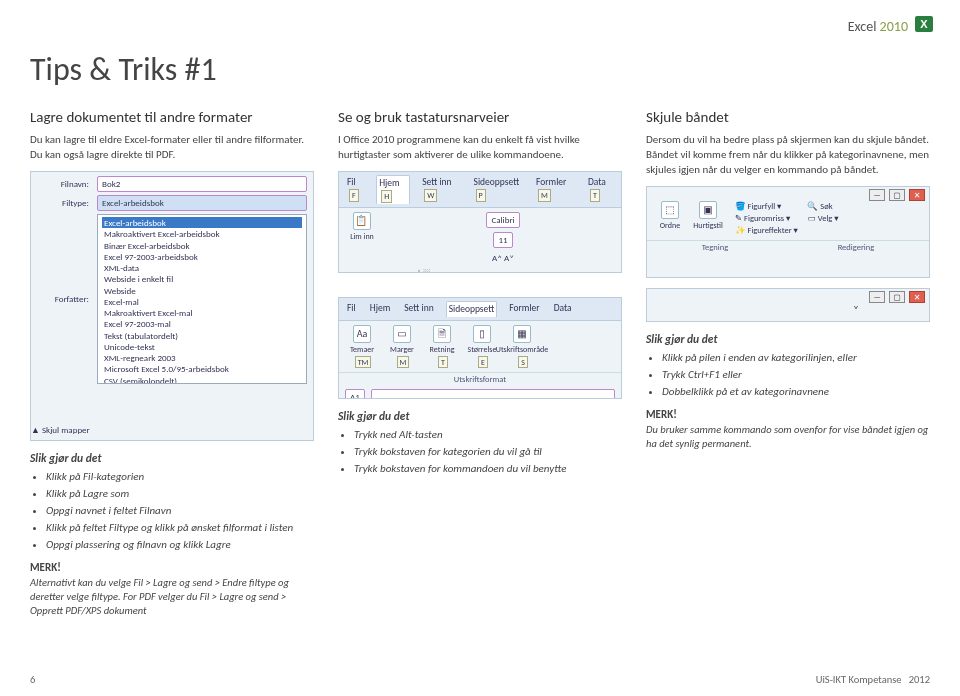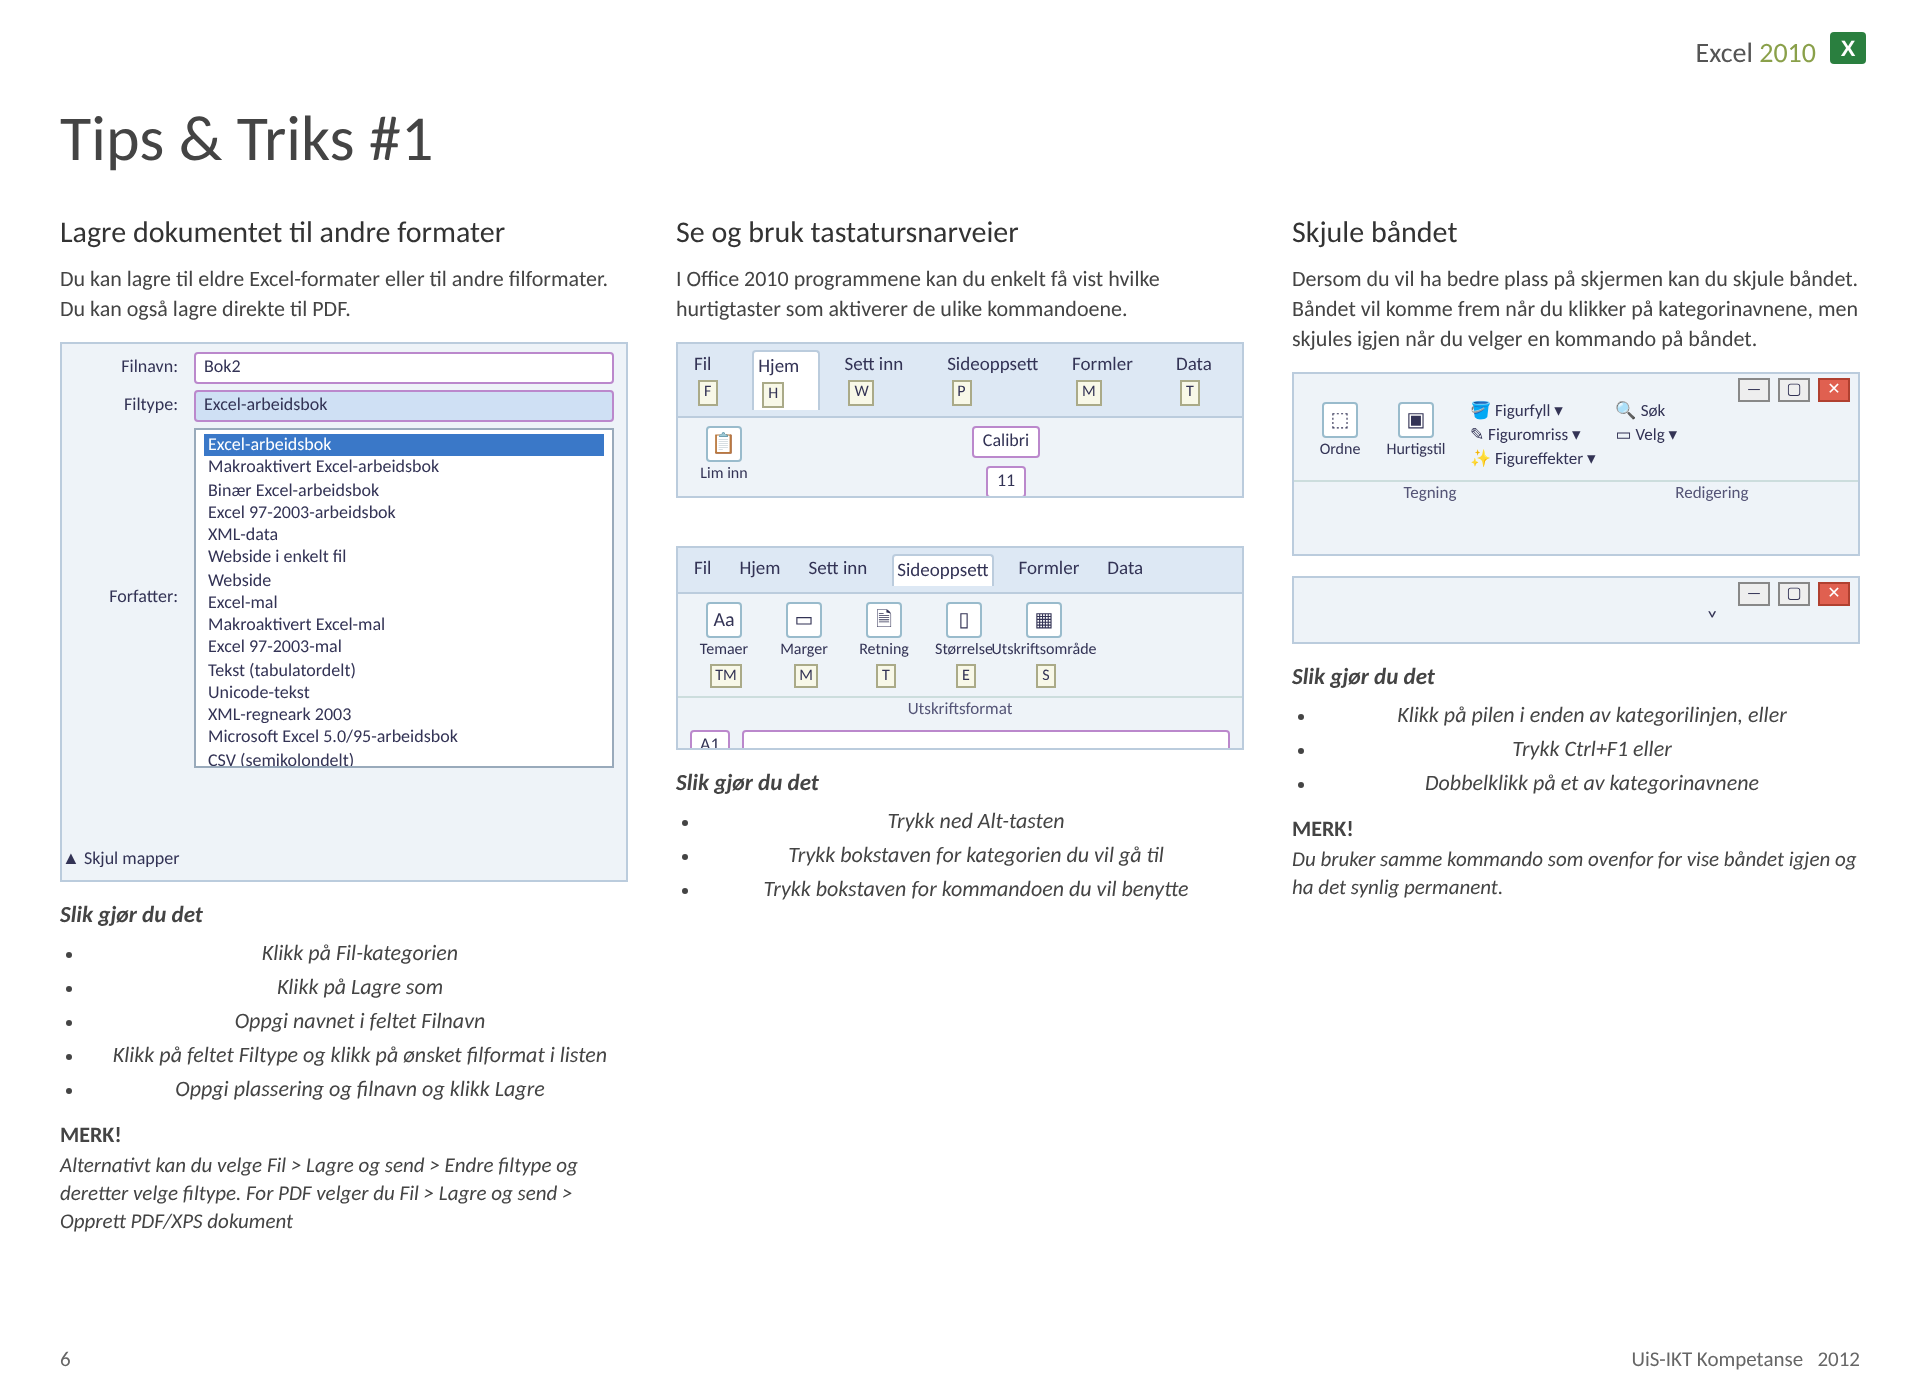--- a/index.html
+++ b/index.html
@@ -13,21 +13,21 @@
 
   .page-title { font-size: 32px; font-weight: 300; color: #444; margin-top: 30px; margin-bottom: 18px; }
 
   .cols { display: flex; gap: 24px; }
   .col { flex: 1 1 0; min-width: 0; font-size: 11px; line-height: 1.35; color: #444; }
   .col h2 { font-size: 15px; font-weight: 400; color: #333; margin-bottom: 6px; }
   .col p { margin-bottom: 8px; }
 
   .howto-title { font-weight: 700; font-style: italic; font-size: 11.5px; margin-top: 10px; margin-bottom: 4px; }
   ul.howto { list-style: disc; margin: 0 0 8px 16px; font-style: italic; }
-  ul.howto li { margin-bottom: 2px; text-align: center; }
+  ul.howto li { margin-bottom: 2px; }
   .note-label { font-weight: 700; font-size: 11px; margin-top: 6px; }
   .note-text { font-style: italic; font-size: 10.5px; }
 
   
   .shot { border: 1px solid #bcd; background: #eef3f8; font-size: 10px; color: #335; position: relative; overflow: hidden; margin: 6px 0 10px 0; }
   .shot .body { padding: 4px 6px; }
   .shot-row { display:flex; gap:8px; align-items:center; }
   .chip { background:#fff; border:1px solid #b8c; padding:1px 4px; font-size:9px; border-radius:2px; }
   .chip.sel { background:#cfe0f4; }
   .tile { display:inline-flex; flex-direction:column; align-items:center; gap:1px; width:34px; font-size:8px; }
@@ -116,21 +116,21 @@
       <li>Oppgi plassering og filnavn og klikk Lagre</li>
     </ul>
     <div class="note-label">MERK!</div>
     <div class="note-text">Alternativt kan du velge Fil &gt; Lagre og send &gt; Endre filtype og deretter velge filtype. For PDF velger du  Fil &gt; Lagre og send &gt; Opprett PDF/XPS dokument</div>
   </div>
 
   <div class="col">
     <h2>Se og bruk tastatursnarveier</h2>
     <p>I Office 2010 programmene kan du enkelt få vist hvilke hurtigtaster som aktiverer de ulike kommandoene.</p>
 
-    <div class="shot" style="height:78px;">
+    <div class="shot" style="height:102px;">
       <div class="ribbon-tabs">
         <span class="t"><span>Fil</span><span class="keytip">F</span></span>
         <span class="t active"><span>Hjem</span><span class="keytip">H</span></span>
         <span class="t"><span>Sett inn</span><span class="keytip">W</span></span>
         <span class="t"><span>Sideoppsett</span><span class="keytip">P</span></span>
         <span class="t"><span>Formler</span><span class="keytip">M</span></span>
         <span class="t"><span>Data</span><span class="keytip">T</span></span>
       </div>
       <div class="body" style="display:flex;gap:12px;align-items:flex-start;">
         <div class="tile">

